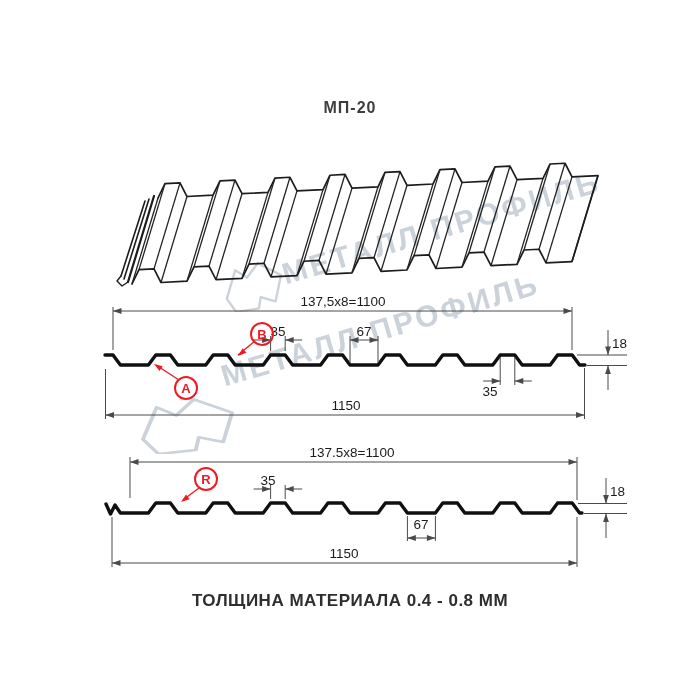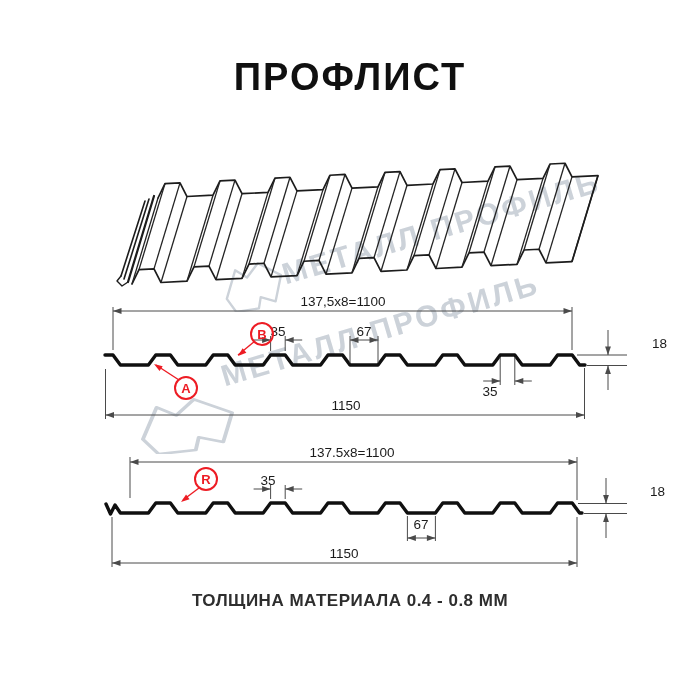--- a/index.html
+++ b/index.html
@@ -7,21 +7,21 @@
           font-family:"Liberation Sans","DejaVu Sans",sans-serif;}
   
   .title{position:absolute;left:0;right:0;top:56px;text-align:center;
          font-size:38px;font-weight:800;letter-spacing:2px;color:#101010;z-index:3;}
   .subtitle{position:absolute;left:0;right:0;top:99px;text-align:center;
          font-size:16px;font-weight:700;letter-spacing:1px;color:#3d3d3d;z-index:3;}
   .footnote{position:absolute;left:0;right:0;top:591px;text-align:center;
          font-size:17px;font-weight:700;letter-spacing:0.5px;color:#2e2e2e;z-index:3;}
   .dim{position:absolute;font-size:13.5px;color:#1b1b1b;white-space:nowrap;
        transform:translateX(-50%);z-index:3;}
-  .dim.anchor-left{transform:none;margin-left:40px;}
+  .dim.anchor-left{transform:none;}
   .plabel{position:absolute;width:20px;height:20px;border:2px solid #ed1c24;border-radius:50%;
           color:#ed1c24;font-size:13px;font-weight:700;display:flex;align-items:center;
           justify-content:center;z-index:3;background:transparent;}
   
   .wm{position:absolute;z-index:0;}
   .wm-text{font-size:30px;font-weight:700;letter-spacing:3px;color:#ccd2d9;white-space:nowrap;
            transform:rotate(-16.5deg);transform-origin:left center;}
   #art{position:absolute;left:0;top:0;z-index:1;}
 </style>
 </head>
@@ -150,21 +150,21 @@
       <line x1="539" y1="249.243" x2="565" y2="163.243" stroke="#242424" stroke-width="1.3"></line>
       <line x1="546" y1="262.886" x2="572" y2="176.88600000000002" stroke="#242424" stroke-width="1.3"></line>
       <line x1="572" y1="261.56" x2="598" y2="175.56" stroke="#242424" stroke-width="1.3"></line>
       <path d="M128,282 L154,196" fill="none" stroke="#1c1c1c" stroke-width="2.2" stroke-linejoin="round" stroke-linecap="round"></path>
       <path d="M124,279 L149,199" fill="none" stroke="#1c1c1c" stroke-width="1.6" stroke-linejoin="round" stroke-linecap="round"></path>
       <path d="M121,276 L145,201" fill="none" stroke="#1c1c1c" stroke-width="1.6" stroke-linejoin="round" stroke-linecap="round"></path>
       <path d="M121,276 L117,281 L122,286 L128,282" fill="none" stroke="#1c1c1c" stroke-width="1.4" stroke-linejoin="round" stroke-linecap="round"></path>
       <line x1="572" y1="261.56" x2="598" y2="175.56" stroke="#1c1c1c" stroke-width="1.7"></line>
     </svg>
 
-  <div class="title">ПРОФЛИСТ</div>
+  <div class="subtitle">МП-20</div>
 
   <div class="dim" style="left:343px;top:294px;">137,5x8=1100</div>
   <div class="dim" style="left:346px;top:398px;">1150</div>
   <div class="dim" style="left:278px;top:324px;">35</div>
   <div class="dim" style="left:364px;top:324px;">67</div>
   <div class="dim anchor-left" style="left:612px;top:336px;">18</div>
   <div class="dim" style="left:490px;top:384px;">35</div>
   <div class="plabel" style="left: 250px; top: 322px; border-color: rgb(237, 28, 36); color: rgb(237, 28, 36);">
     <span>B</span>
   </div>

